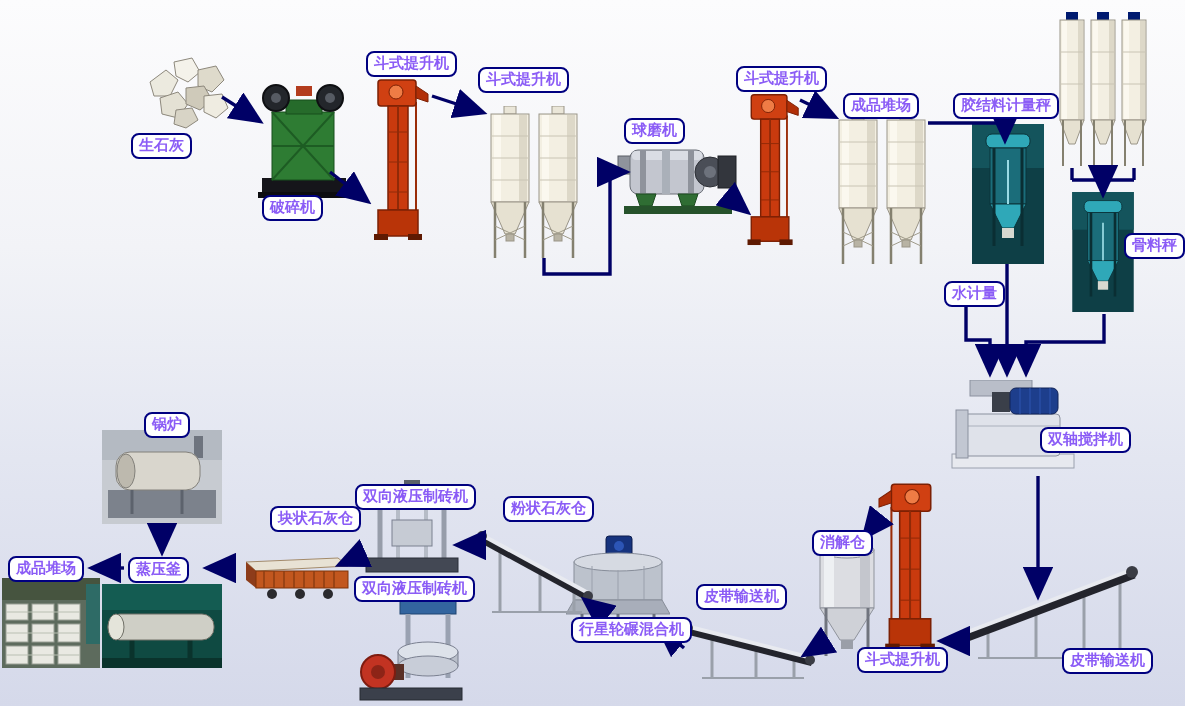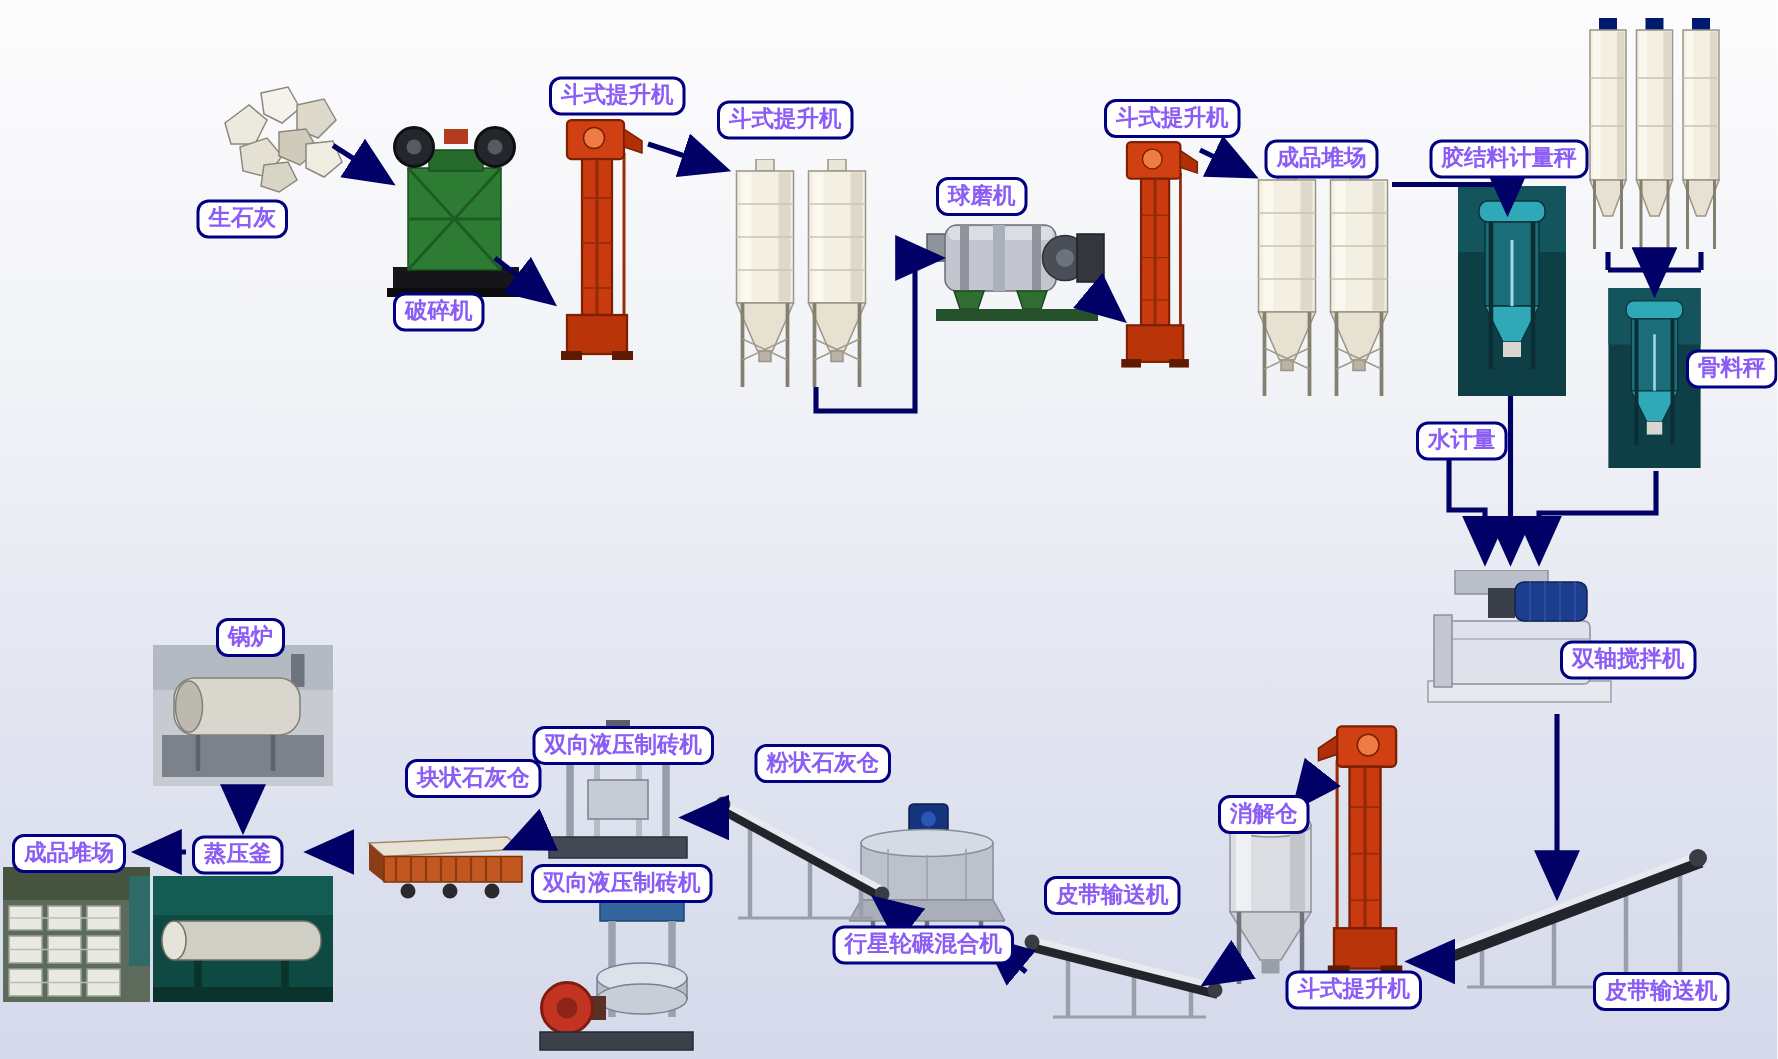--- a/index.html
+++ b/index.html
@@ -397,21 +397,21 @@
   <div class="lbl" style="left:736px;top:66px">斗式提升机</div>
   <div class="lbl" style="left:843px;top:93px">成品堆场</div>
   <div class="lbl" style="left:953px;top:93px">胶结料计量秤</div>
   <div class="lbl" style="left:1124px;top:233px">骨料秤</div>
   <div class="lbl" style="left:944px;top:281px">水计量</div>
   <div class="lbl" style="left:1040px;top:427px">双轴搅拌机</div>
   <div class="lbl" style="left:1062px;top:648px">皮带输送机</div>
   <div class="lbl" style="left:857px;top:647px">斗式提升机</div>
   <div class="lbl" style="left:812px;top:530px">消解仓</div>
   <div class="lbl" style="left:696px;top:584px">皮带输送机</div>
-  <div class="lbl" style="left:555px;top:617px">行星轮碾混合机</div>
+  <div class="lbl" style="left:571px;top:617px">行星轮碾混合机</div>
   <div class="lbl" style="left:503px;top:496px">粉状石灰仓</div>
   <div class="lbl" style="left:355px;top:484px">双向液压制砖机</div>
   <div class="lbl" style="left:354px;top:576px">双向液压制砖机</div>
   <div class="lbl" style="left:270px;top:506px">块状石灰仓</div>
   <div class="lbl" style="left:128px;top:557px">蒸压釜</div>
   <div class="lbl" style="left:144px;top:412px">锅炉</div>
   <div class="lbl" style="left:8px;top:556px">成品堆场</div>
 
 </div>
 

